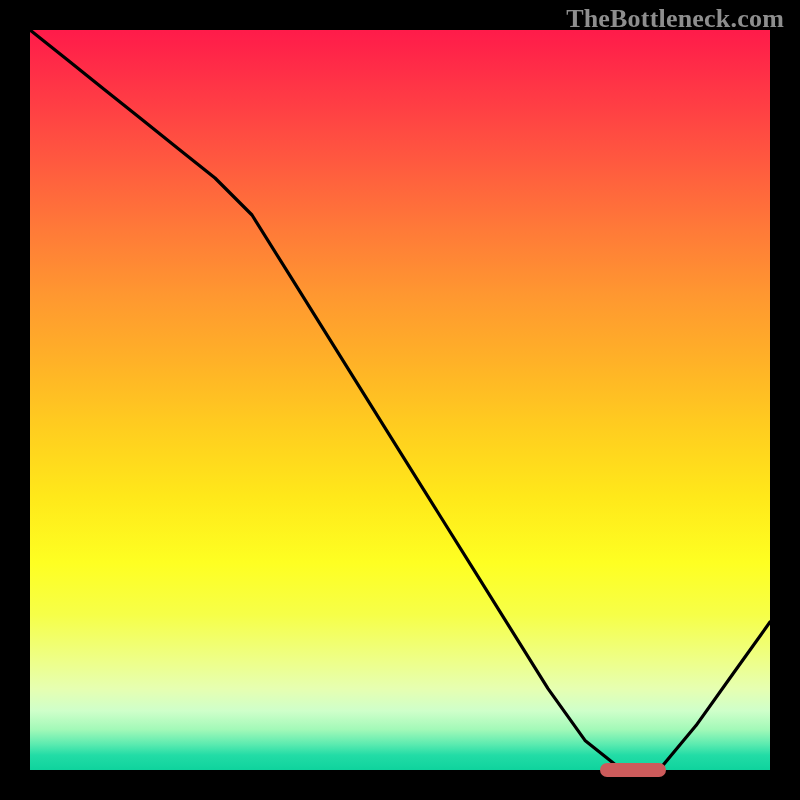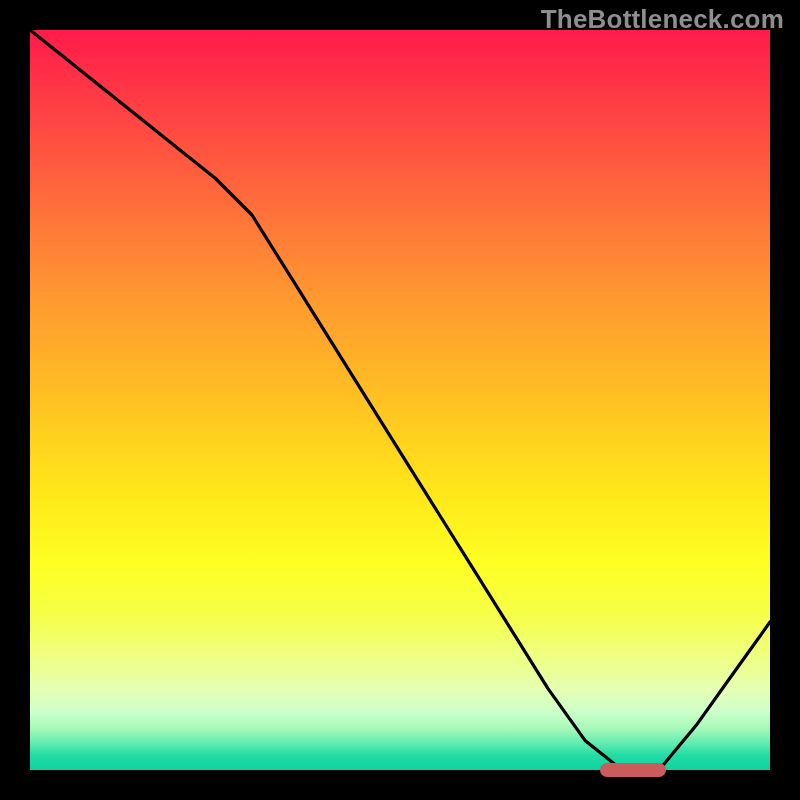--- a/index.html
+++ b/index.html
@@ -13,21 +13,21 @@
   .frame {
     position: relative;
     width: 800px;
     height: 800px;
     background: #000;
   }
   .watermark {
     position: absolute;
     top: 4px;
     right: 16px;
-    font-family: Liberation Sans, sans-serif;
+    font-family: Liberation Serif, serif;
     font-size: 26px;
     font-weight: 600;
     color: #8e8e8e;
     letter-spacing: 0.2px;
   }
   .plot {
     position: absolute;
     left: 30px;
     top: 30px;
     width: 740px;

